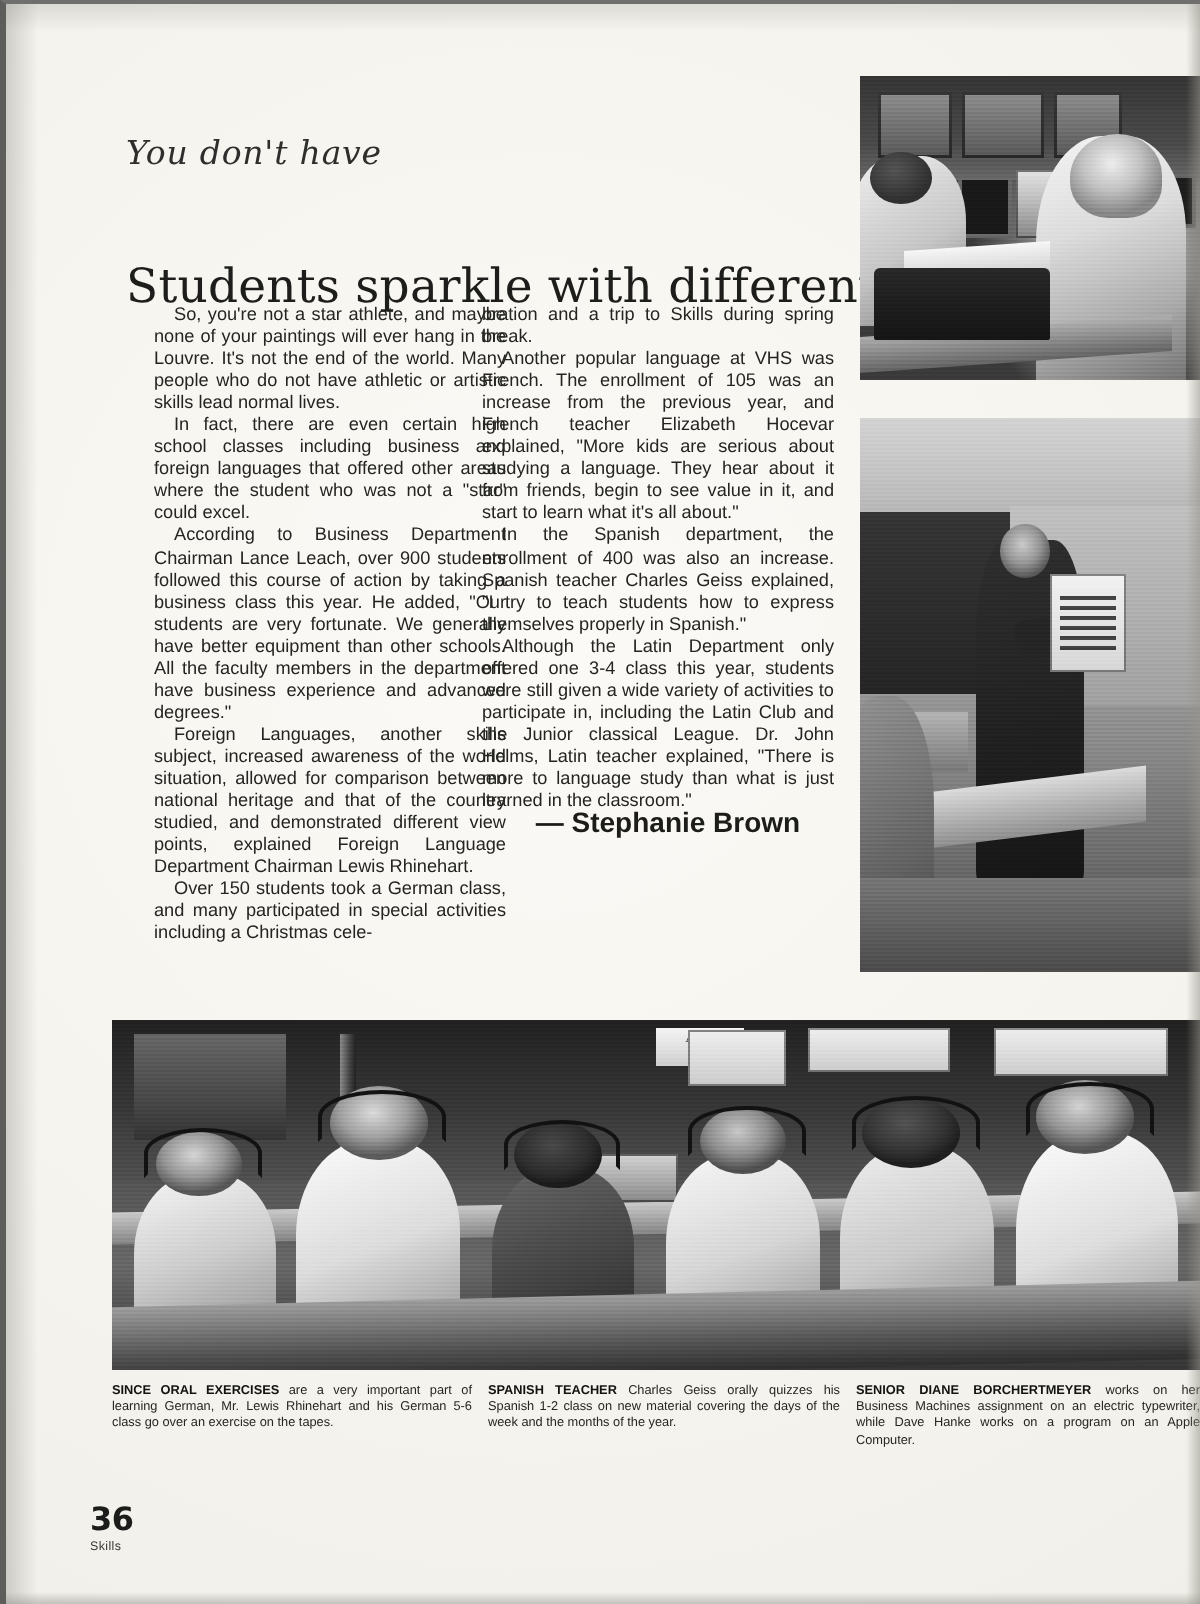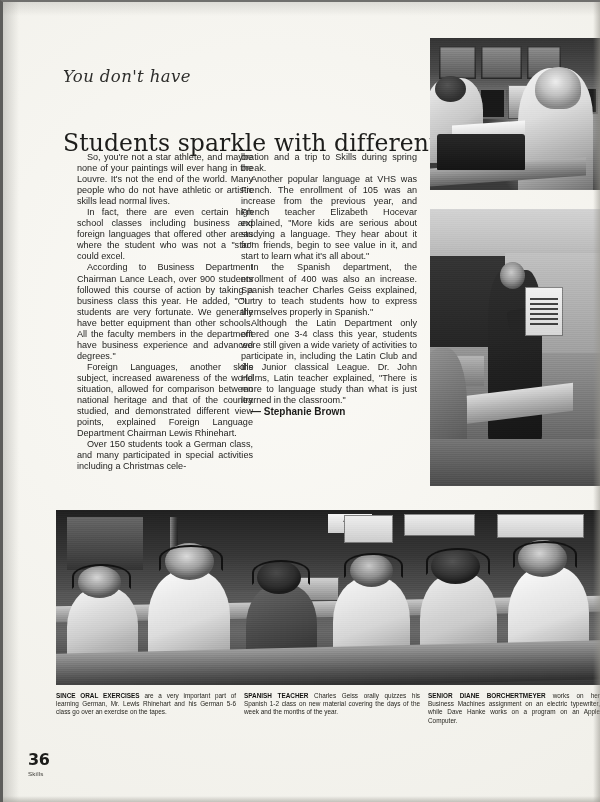--- a/index.html
+++ b/index.html
@@ -91,23 +91,23 @@
   }
   .col-1 { left: 74px; }
   .col-2 { left: 238px; }
   .col p {
     margin: 0;
     text-indent: 10px;
   }
   .col p.no-indent { text-indent: 0; }
   .byline {
     margin-top: 11px;
-    text-align: left;
+    text-align: center;
     font-weight: bold;
-    font-size: 10px;
+    font-size: 14px;
     text-indent: 0;
     color: #1c1c1a;
   }
 
   
   .photo {
     position: absolute;
     overflow: hidden;
     background: #6e6e6e;
     filter: grayscale(1) contrast(1.04);
@@ -368,21 +368,21 @@
     font-weight: bold;
     color: #131311;
   }
   .cap-1 { left: 53px; }
   .cap-2 { left: 241px; width: 176px; }
   .cap-3 { left: 425px; width: 172px; }
 
   
   .folio {
     position: absolute;
-    left: 25px;
+    left: 42px;
     top: 750px;
     width: 70px;
   }
   .folio-number {
     font-family: "DejaVu Sans", sans-serif;
     font-weight: bold;
     font-size: 16px;
     color: #1c1c1a;
     line-height: 16px;
     letter-spacing: -.3px;

